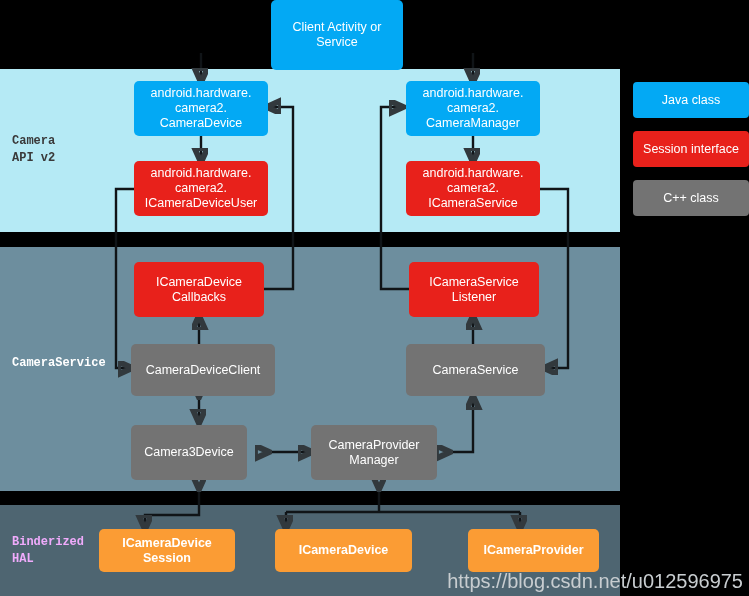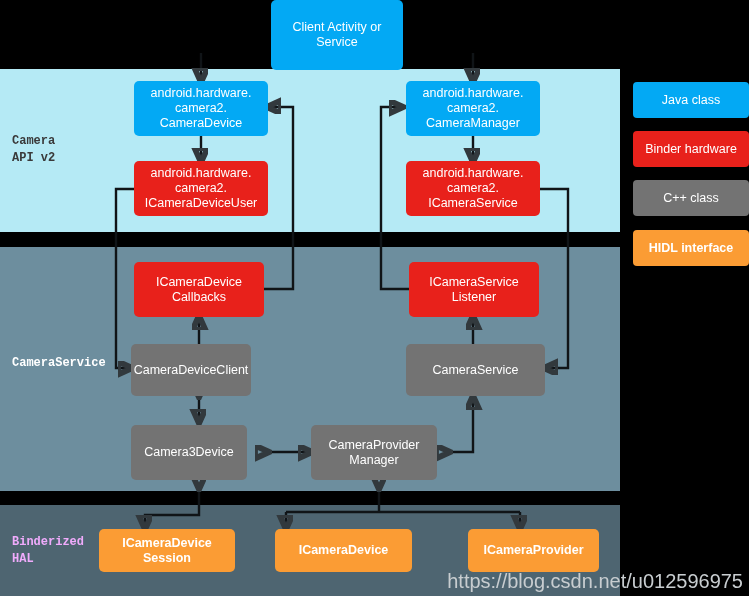--- a/index.html
+++ b/index.html
@@ -171,36 +171,35 @@
   <div class="node binder" style="left:406px; top:161px; width:134px; height:55px;">android.hardware.
 camera2.
 ICameraService</div>
 
   <div class="node binder" style="left:134px; top:262px; width:130px; height:55px;">ICameraDevice
 Callbacks</div>
 
   <div class="node binder" style="left:409px; top:262px; width:130px; height:55px;">ICameraService
 Listener</div>
 
-  <div class="node cpp" style="left:131px; top:344px; width:120px; height:52px;">CameraDeviceClient</div>
+  <div class="node cpp" style="left:131px; top:344px; width:144px; height:52px;">CameraDeviceClient</div>
 
   <div class="node cpp" style="left:406px; top:344px; width:139px; height:52px;">CameraService</div>
 
   <div class="node cpp" style="left:131px; top:425px; width:116px; height:55px;">Camera3Device</div>
 
   <div class="node cpp" style="left:311px; top:425px; width:126px; height:55px;">CameraProvider
 Manager</div>
 
   <div class="node hidl" style="left:99px;  top:529px; width:136px; height:43px;">ICameraDevice
 Session</div>
 
   <div class="node hidl" style="left:275px; top:529px; width:137px; height:43px;">ICameraDevice</div>
 
   <div class="node hidl" style="left:455px; top:529px; width:131px; height:43px;margin-left:13px;">ICameraProvider</div>
 
   <div class="legend-item java" style="top:82px;">Java class</div>
-  <div class="legend-item binder" style="top:131px;">Binder hardware</div>
+  <div class="legend-item binder" style="top:131px;">Session interface</div>
   <div class="legend-item cpp" style="top:180px;">C++ class</div>
-  <div class="legend-item hidl" style="top:230px;">HIDL interface</div>
 
   <div id="watermark">https://blog.csdn.net/u012596975</div>
 
 </div>
 
 </body></html>

